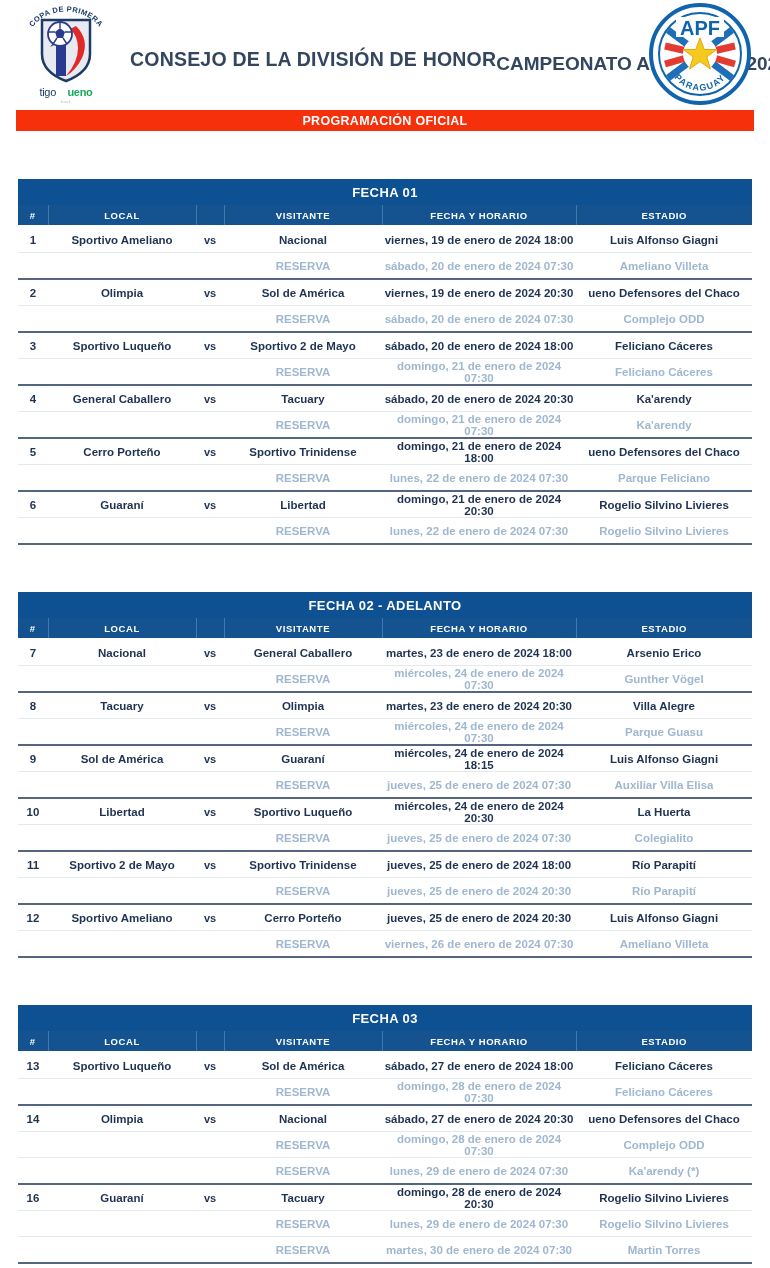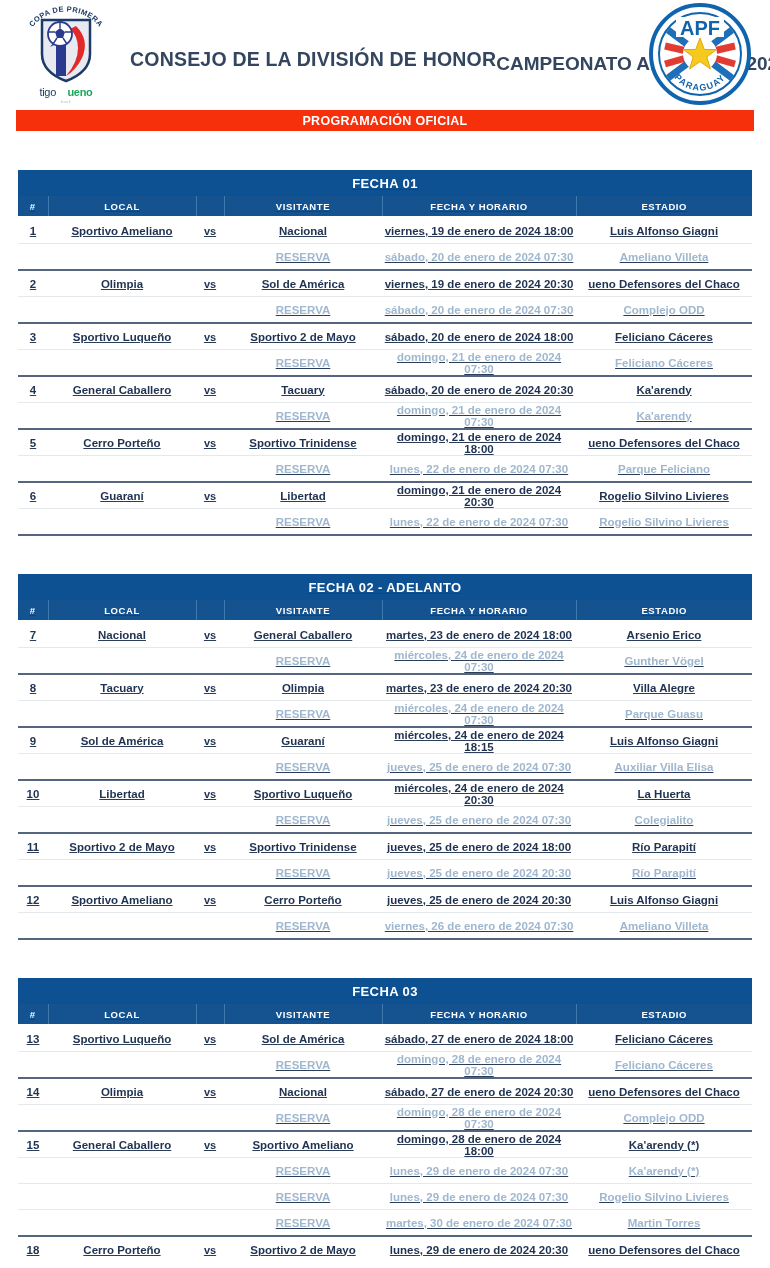--- a/index.html
+++ b/index.html
@@ -116,23 +116,22 @@
     font-weight: bold;
     letter-spacing: 0.3px;
     display: flex;
     align-items: center;
     justify-content: center;
   }
 
   
   .section {
     width: 734px;
-    margin: 8px auto;
+    margin: 17px auto;
     padding-top: 30px;
-    text-decoration: underline;
   }
   .section.first { padding-top: 31px; }
 
   .section-title {
     background: #0d5193;
     color: #ffffff;
     font-size: 13px;
     font-weight: bold;
     letter-spacing: 0.4px;
     height: 26px;
@@ -552,35 +551,35 @@
             <td>ueno Defensores del Chaco</td>
           </tr>
           <tr class="reserve-row">
             <td></td>
             <td></td>
             <td></td>
             <td>RESERVA</td>
             <td>domingo, 28 de enero de 2024 07:30</td>
             <td>Complejo ODD</td>
           </tr>
-          <tr class="match-row">
-            <td>15</td>
-            <td>General Caballero</td>
-            <td class="cell-vs">vs</td>
-            <td>Sportivo Ameliano</td>
-            <td>domingo, 28 de enero de 2024 18:00</td>
-            <td>Ka'arendy (*)</td>
-          </tr>
           <tr class="reserve-row">
             <td></td>
             <td></td>
             <td></td>
             <td>RESERVA</td>
             <td>lunes, 29 de enero de 2024 07:30</td>
             <td>Ka'arendy (*)</td>
+          </tr>
+          <tr class="match-row">
+            <td>16</td>
+            <td>Guaraní</td>
+            <td class="cell-vs">vs</td>
+            <td>Tacuary</td>
+            <td>domingo, 28 de enero de 2024 20:30</td>
+            <td>Rogelio Silvino Livieres</td>
           </tr>
           <tr class="reserve-row">
             <td></td>
             <td></td>
             <td></td>
             <td>RESERVA</td>
             <td>lunes, 29 de enero de 2024 07:30</td>
             <td>Rogelio Silvino Livieres</td>
           </tr>
           <tr class="reserve-row">

